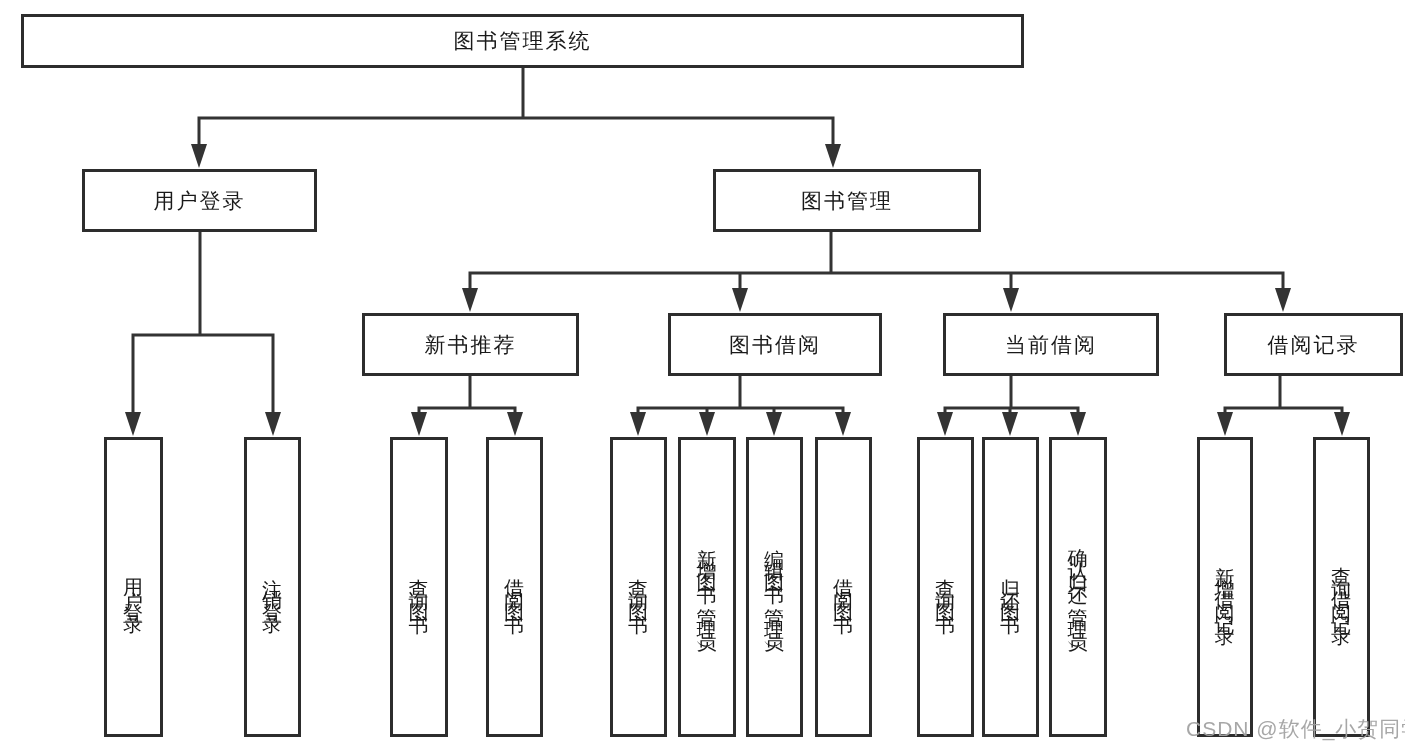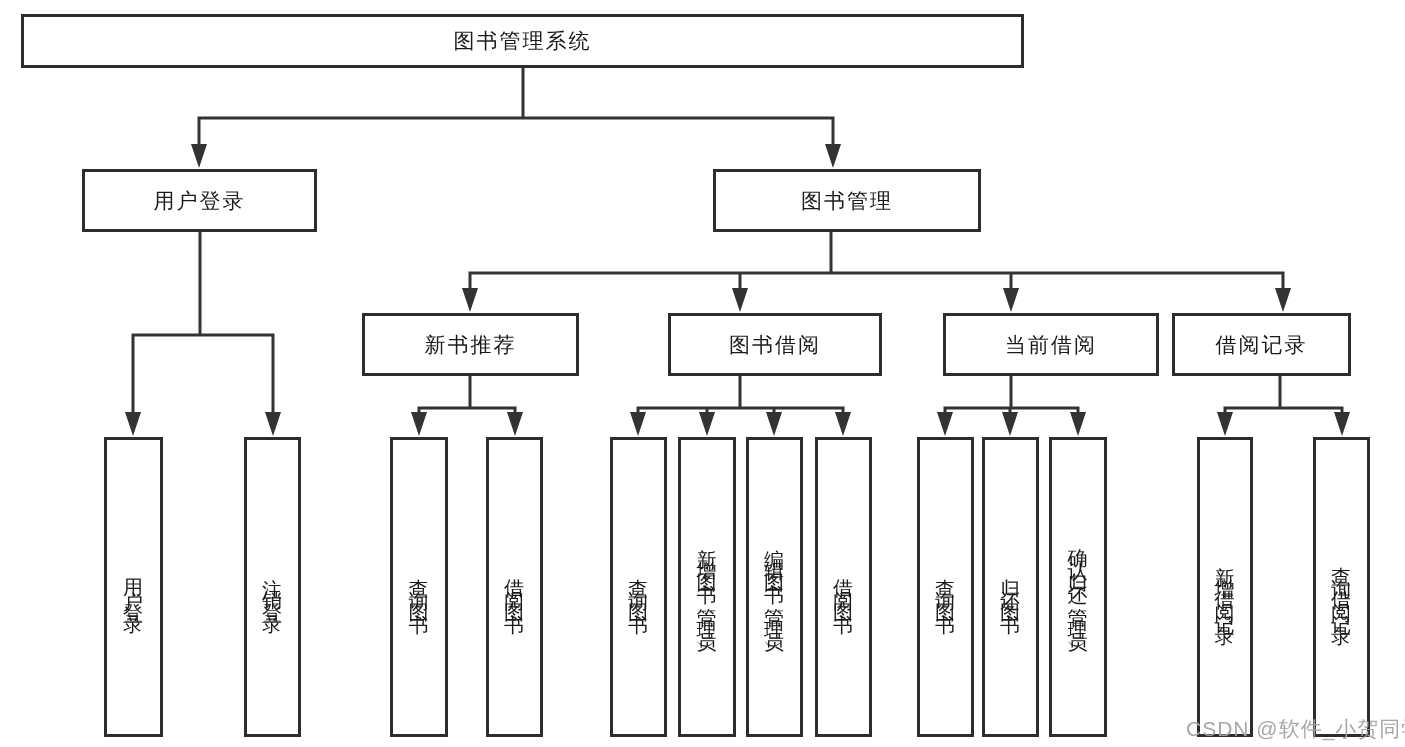--- a/index.html
+++ b/index.html
@@ -37,21 +37,21 @@
     letter-spacing: 2px;
     white-space: nowrap;
   }
   .root-box   { left: 21px;   top: 14px;  width: 1003px; height: 54px; }
   .l2-a       { left: 82px;   top: 169px; width: 235px;  height: 63px; }
   .l2-b       { left: 713px;  top: 169px; width: 268px;  height: 63px; }
   .l3         { top: 313px; height: 63px; }
   .l3-a       { left: 362px;  width: 217px; }
   .l3-b       { left: 633px;  width: 214px; margin-left: 35px; }
   .l3-c       { left: 903px;  width: 216px; margin-left: 40px; }
-  .l3-d       { left: 1172px; width: 179px; }
+  .l3-d       { left: 1224px; width: 179px; }
   .leaf {
     top: 437px;
     height: 300px;
   }
   .leaf .vtext {
     writing-mode: vertical-rl;
     text-orientation: mixed;
     font-size: 20px;
     letter-spacing: 12px;
     line-height: 1;

